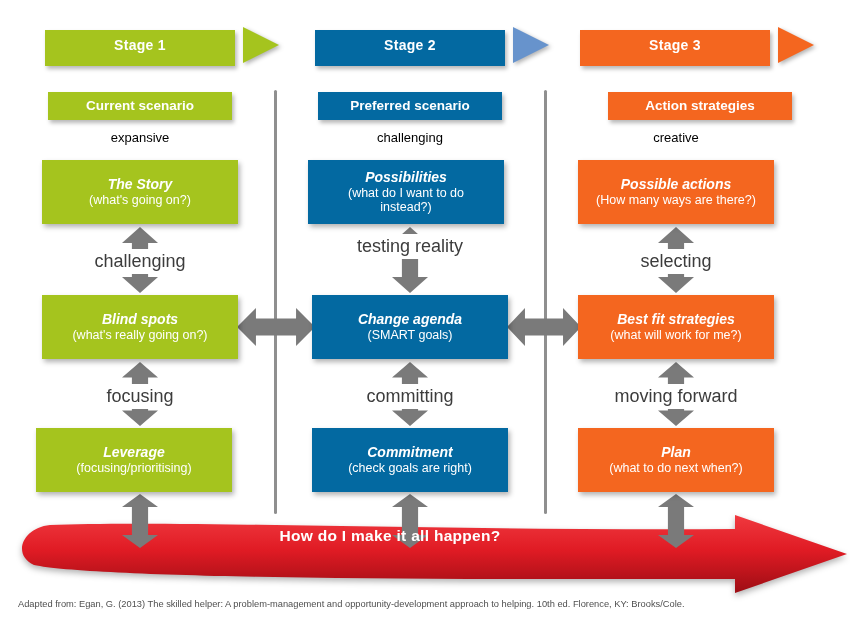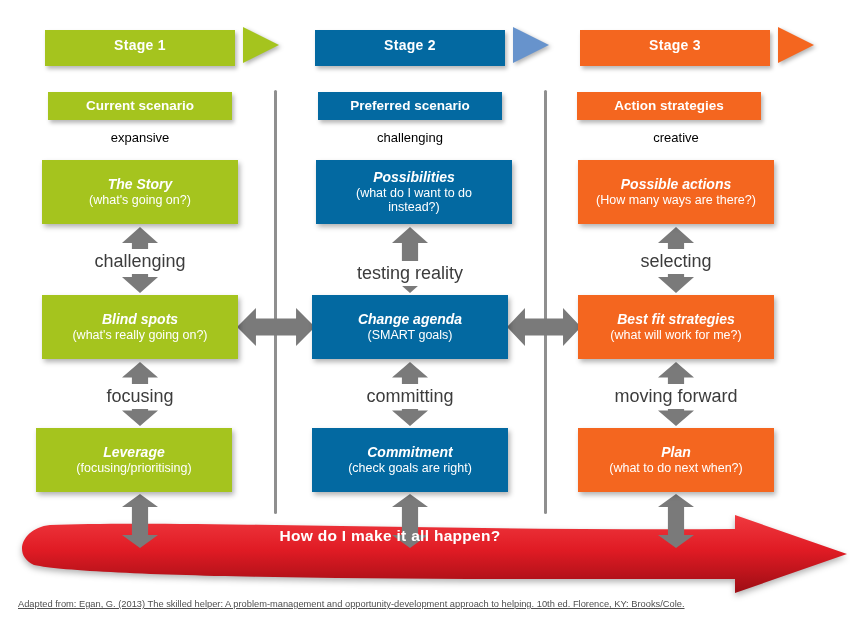--- a/index.html
+++ b/index.html
@@ -56,21 +56,21 @@
   }
   .banner{
     position:absolute;left:0;top:513px;width:850px;height:84px;z-index:0;
     filter:drop-shadow(0 3px 3px rgba(0,0,0,.3));
   }
   .banner-text{
     position:absolute;top:527px;left:40px;width:700px;text-align:center;
     color:#ffffff;font-weight:bold;font-size:15.5px;letter-spacing:.3px;z-index:2;
   }
   .footer{
-    position:absolute;top:599px;left:18px;width:814px;font-size:9.3px;color:#4f4f4f;text-decoration:underline;
+    position:absolute;top:599px;left:18px;width:814px;font-size:9.3px;color:#4f4f4f;
   }
 </style>
 </head>
 <body>
 
 <div class="diagram">
 
   <svg width="0" height="0" style="position:absolute">
     <defs>
       <symbol id="varrow" viewBox="0 0 40 70" preserveAspectRatio="none">
@@ -120,49 +120,49 @@
 
   <div class="ribbon c1" style="left:315px">
     <span>Stage 2</span>
   </div>
   <div class="tri tri1" style="left:513px"></div>
   <div class="scen c1" style="left:318px">
     <span>Preferred scenario</span>
   </div>
   <div class="mode" style="left:312px">challenging</div>
 
-  <div class="box c1" style="left:316px;top:160px">
+  <div class="box c1" style="left:308px;top:160px">
     <div class="bt">Possibilities</div>
     <div class="bs">(what do I want to do instead?)</div>
   </div>
   <svg class="va" style="left:392px;top:227px;height:66px">
       <use href="#varrow"></use>
     </svg>
-  <div class="tlabel" style="left:410px;top:261px">testing reality</div>
+  <div class="tlabel" style="left:410px;top:234px">testing reality</div>
   <div class="box c1" style="left:312px;top:295px">
     <div class="bt">Change agenda</div>
     <div class="bs">(SMART goals)</div>
   </div>
   <svg class="va" style="left:392px;top:362px;height:64px">
       <use href="#varrow"></use>
     </svg>
   <div class="tlabel" style="left:410px;top:384px">committing</div>
   <div class="box c1" style="left:312px;top:428px">
     <div class="bt">Commitment</div>
     <div class="bs">(check goals are right)</div>
   </div>
   <svg class="va" style="left:392px;top:494px;height:54px">
       <use href="#varrow"></use>
     </svg>
 
   <div class="ribbon c2" style="left:580px">
     <span>Stage 3</span>
   </div>
   <div class="tri tri2" style="left:778px"></div>
-  <div class="scen c2" style="left:577px">
+  <div class="scen c2" style="left:608px">
     <span>Action strategies</span>
   </div>
   <div class="mode" style="left:578px">creative</div>
 
   <div class="box c2" style="left:578px;top:160px">
     <div class="bt">Possible actions</div>
     <div class="bs">(How many ways are there?)</div>
   </div>
   <svg class="va" style="left:658px;top:227px;height:66px">
       <use href="#varrow"></use>

